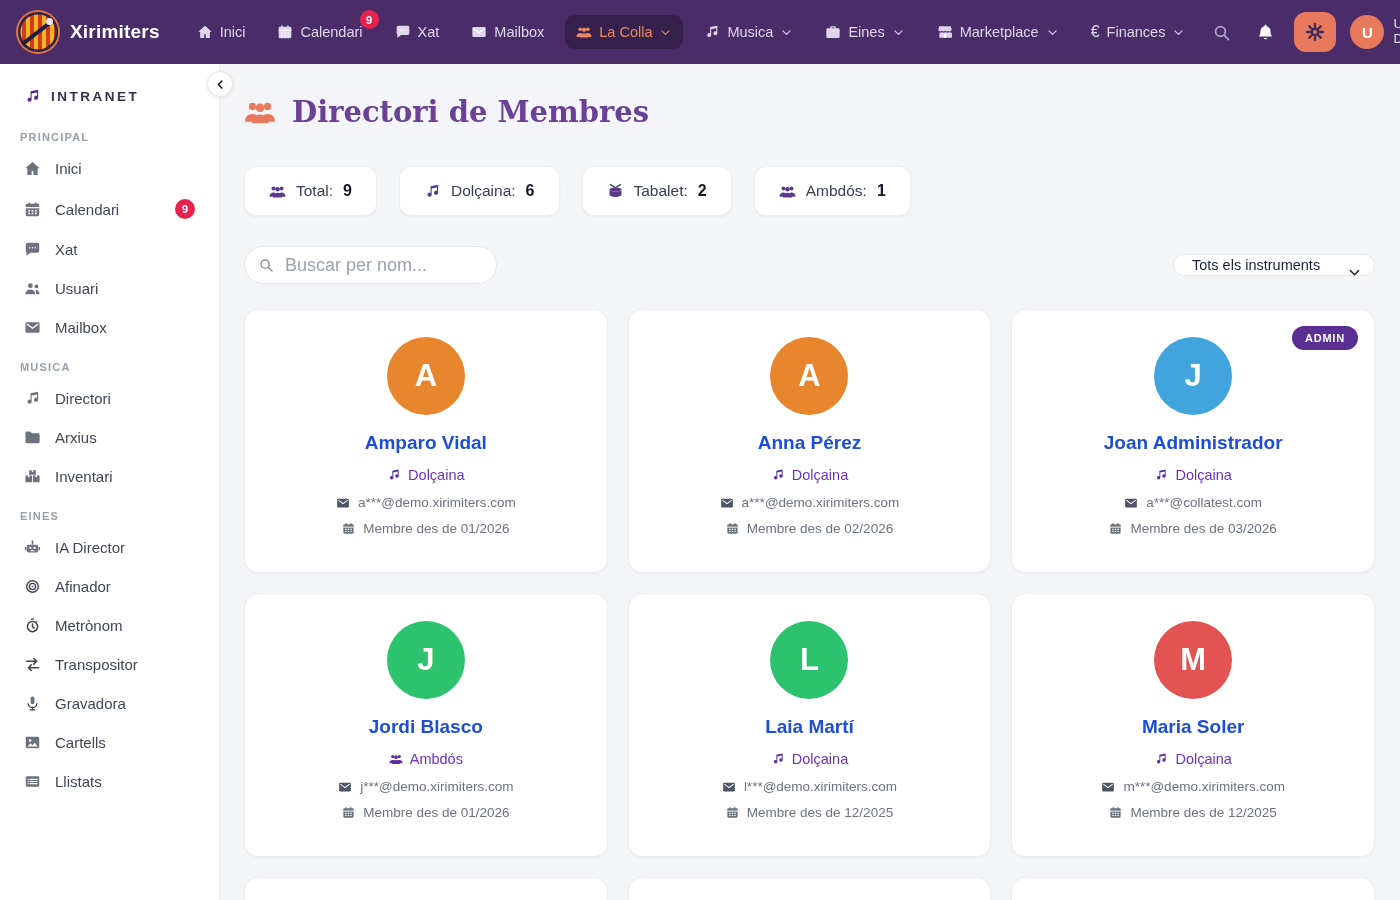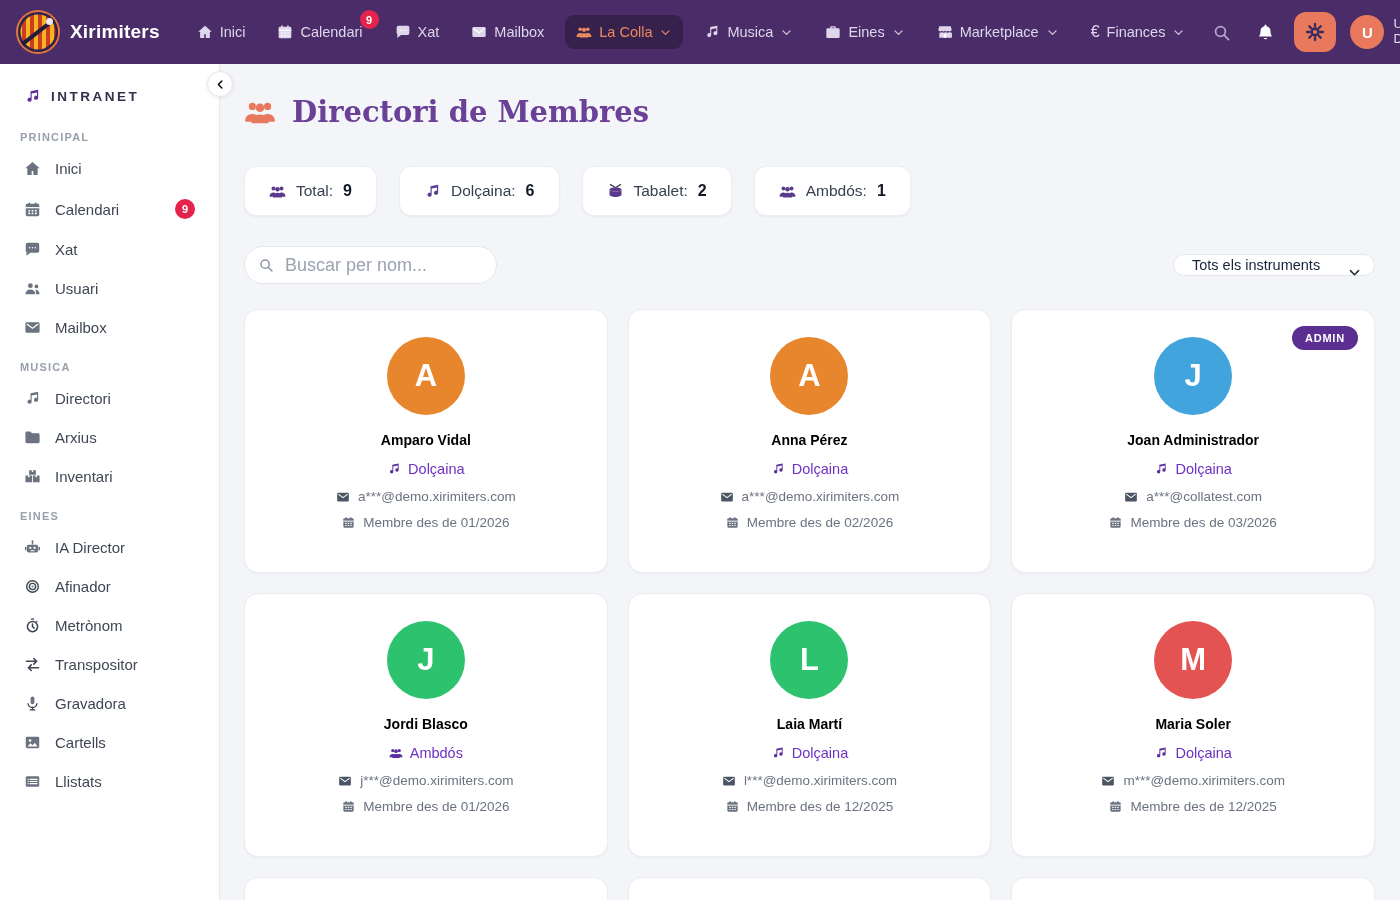--- a/index.html
+++ b/index.html
@@ -81,21 +81,21 @@
   .inst-select{appearance:none;-webkit-appearance:none;width:202px;height:22px;border:1px solid #e3e6ec;border-radius:19px;
     background:#fff;padding:0 36px 0 18px;font-size:14.5px;color:#15233c;font-family:inherit;cursor:pointer;outline:none}
   .select-wrap .chev{position:absolute;right:13px;top:11px;width:15px;height:15px;stroke:#374151;pointer-events:none}
 
   .cards{display:grid;grid-template-columns:repeat(3,1fr);gap:20px}
   .card{background:#fff;border:1px solid #ebedf2;border-radius:14px;box-shadow:0 1px 2px rgba(16,24,40,.04);
     min-height:264px;position:relative;display:flex;flex-direction:column;align-items:center;padding:27px 20px 20px;cursor:pointer}
   .card.stub{min-height:240px;cursor:default}
   .avatar{width:78px;height:78px;border-radius:50%;color:#fff;font-size:31px;font-weight:bold;
     display:flex;align-items:center;justify-content:center;margin-bottom:17px}
-  .m-name{font-size:14px;font-weight:bold;color:#000000;margin-bottom:13px}
+  .m-name{font-size:19px;font-weight:bold;color:#1d4ed8;margin-bottom:13px}
   .m-inst{display:flex;align-items:center;gap:7px;color:var(--link_purple);font-size:14.5px;margin-bottom:12px}
   .m-inst .ic{fill:#5b2d9e;width:14px;height:14px}
   .m-mail,.m-since{display:flex;align-items:center;gap:8px;color:var(--text_muted);font-size:13.5px;margin-bottom:11px}
   .m-mail .ic{fill:#4b5563;width:14px;height:14px}
   .m-since .ic{fill:#6b7280;width:13px;height:13px}
   .admin-badge{position:absolute;top:16px;right:16px;background:var(--admin_purple);color:#fff;font-size:11px;
     font-weight:bold;letter-spacing:.8px;padding:6px 13px;border-radius:13px}
 </style>
 </head>
 <body>

